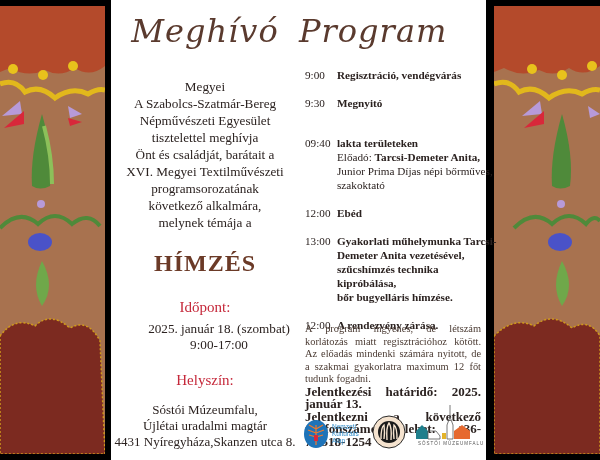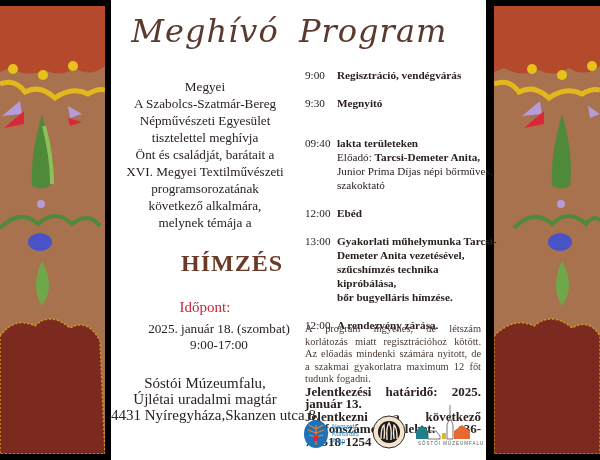--- a/index.html
+++ b/index.html
@@ -28,27 +28,27 @@
       font-family: "DejaVu Serif", serif; font-style: italic; font-weight: normal;
       color: #5a3a2e; font-size: 32px; letter-spacing: 1px;
     }
     .title-left { position: absolute; left: 0; width: 188px; top: 12px; text-align: center; }
     .intro {
       position: absolute; left: 0; width: 188px; top: 78px; font-size: 13.2px; line-height: 17px;
     }
     .intro div { white-space: nowrap; }
     .theme {
       position: absolute; left: 0; width: 188px; top: 250px;
-      font-size: 24px; font-weight: bold; color: #6b3a27; letter-spacing: 1px; padding-left: 27px;
+      font-size: 24px; font-weight: bold; color: #6b3a27; letter-spacing: 1px;
     }
     .label-red { color: #c5283a; font-size: 15px; }
     .when { position: absolute; left: 0; width: 188px; top: 299px; }
     .when .val { font-size: 13.2px; line-height: 16px; margin-top: 5px; padding-left: 28px; }
     .where { position: absolute; left: 0; width: 188px; top: 372px; }
-    .where .val { font-size: 15px; line-height: 16px; margin-top: 3px; }
+    .where .val { font-size: 13px; line-height: 16px; margin-top: 13px; }
 
     .col-right { position: absolute; left: 188px; top: 0; width: 187px; color: #2b2220; }
     .title-right { position: absolute; left: 0; width: 187px; top: 12px; }
     .prog { position: absolute; left: 6px; top: 68px; width: 176px; font-size: 11.2px; line-height: 14px; }
     .row { display: flex; }
     .row .t { width: 32px; flex: none; }
     .row .d { flex: 1; font-weight: bold; }
     .row .d .norm { font-weight: normal; }
     .note {
       position: absolute; left: 6px; top: 323px; width: 176px;
@@ -125,20 +125,21 @@
 
     <div class="when">
       <div class="label-red">Időpont:</div>
       <div class="val">
         <div>2025. január 18. (szombat)</div>
         <div>9:00-17:00</div>
       </div>
     </div>
 
     <div class="where">
+      <div class="label-red">Helyszín:</div>
       <div class="val">
         <div>Sóstói Múzeumfalu,</div>
         <div>Újlétai uradalmi magtár</div>
         <div style="white-space:nowrap">4431 Nyíregyháza,Skanzen utca 8.</div>
       </div>
     </div>
   </div>
 
   <div class="col-right">
     <div class="title-right script">Program</div>

